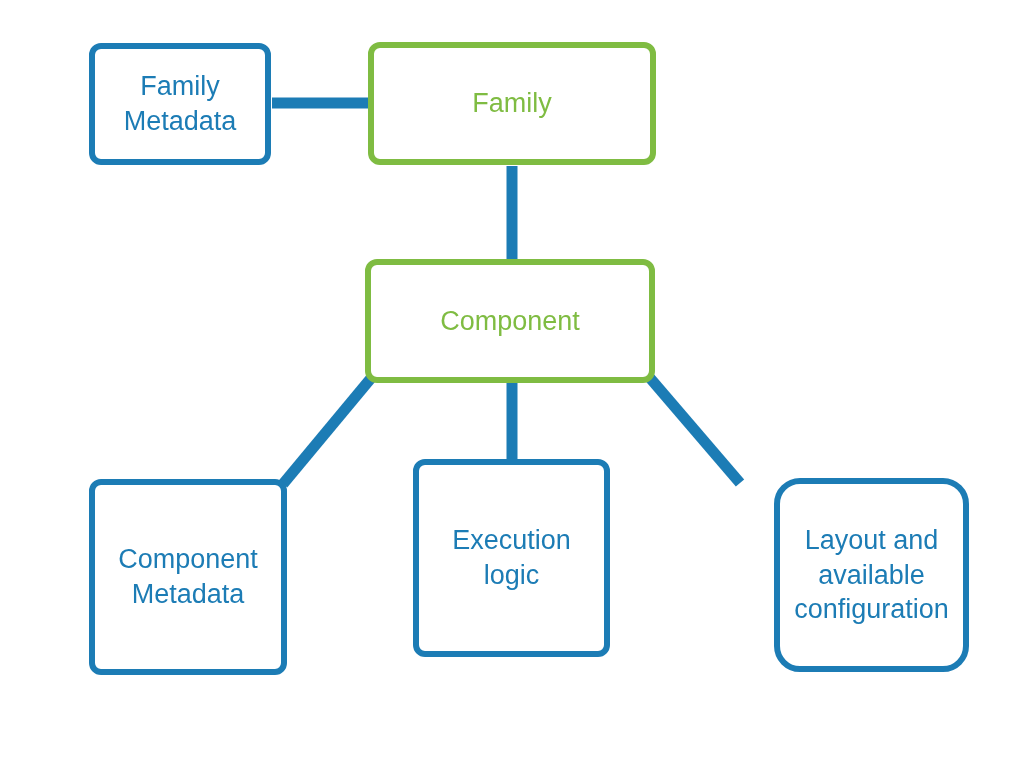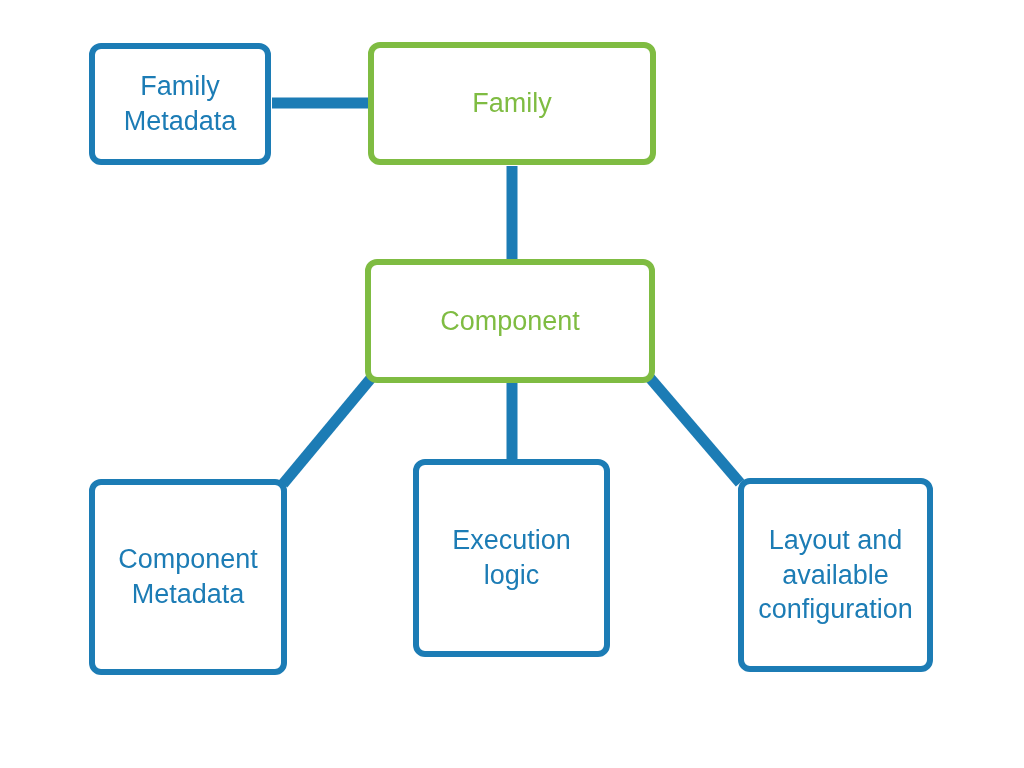--- a/index.html
+++ b/index.html
@@ -82,21 +82,21 @@
     left: 89px;  top: 479px;  width: 198px; height: 196px;
   }
   #node-component-metadata .label { font-size: 27px; }
 
   #node-execution-logic {
     left: 413px; top: 459px;  width: 197px; height: 198px;
   }
   #node-execution-logic .label { font-size: 27px; }
 
   #node-layout-config {
-    left: 738px; top: 478px;  width: 195px; height: 194px;
+    left: 774px; top: 478px;  width: 195px; height: 194px; border-radius: 26px;
   }
   #node-layout-config .label { font-size: 27px; }
 </style>
 </head>
 <body>
 
 <div id="canvas">
 
   <svg class="connector-layer" viewBox="0 0 1024 768" width="1024" height="768" xmlns="http://www.w3.org/2000/svg">
 

